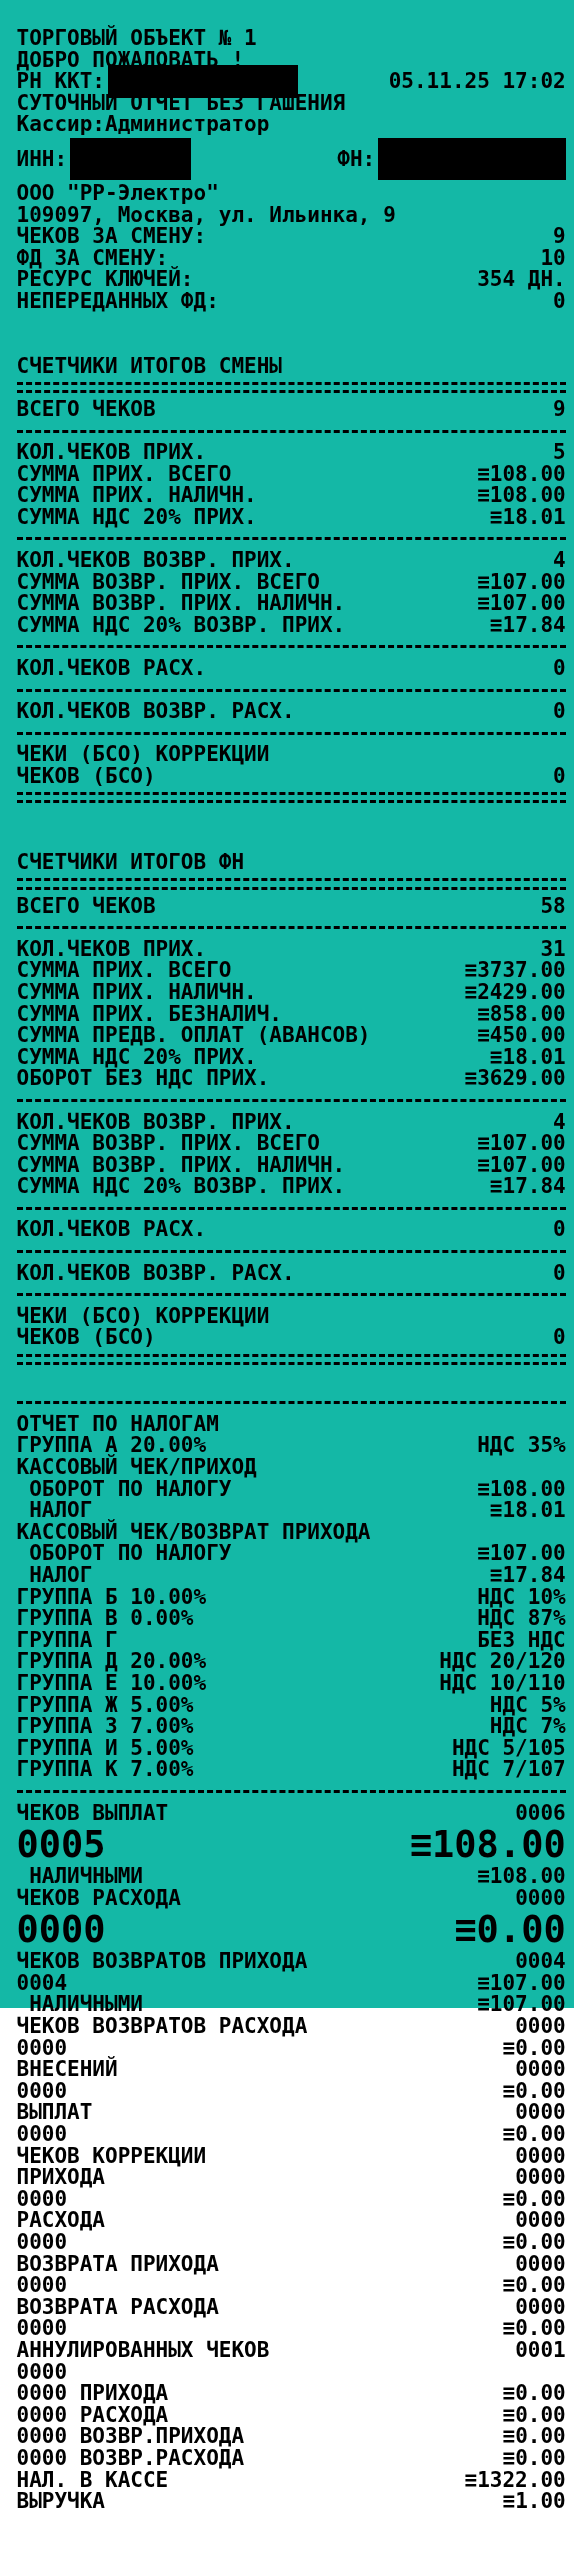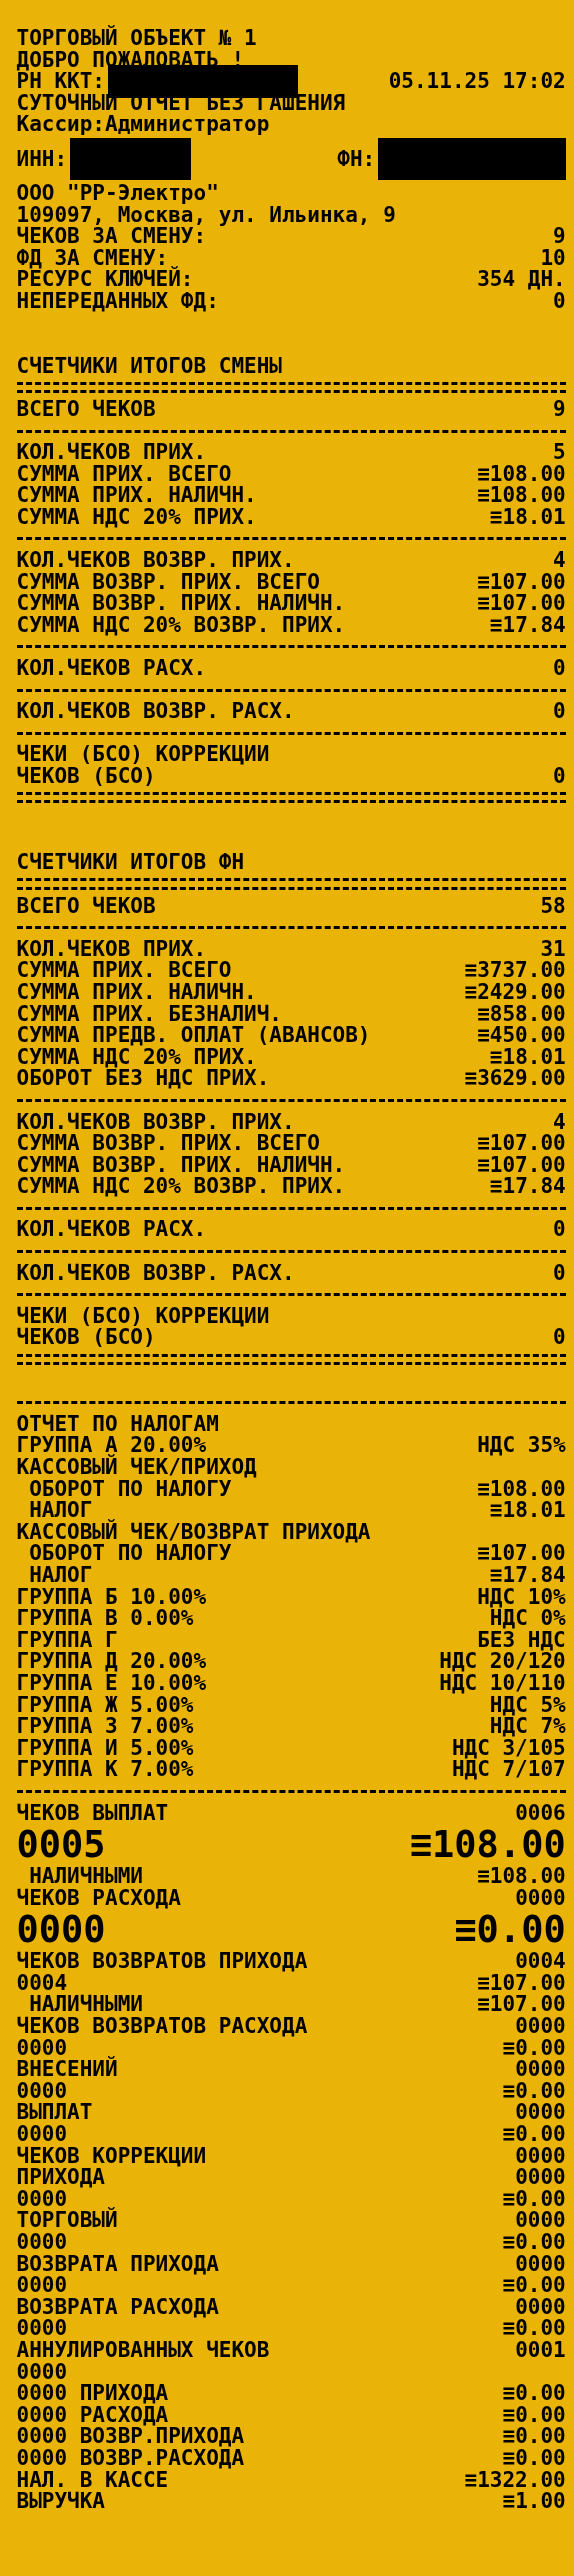--- a/index.html
+++ b/index.html
@@ -1,19 +1,19 @@
 <!DOCTYPE html>
 <html style="font-size:10.2px"><head>
 <meta charset="utf-8">
 <style>
   html,body{margin:0;padding:0}
   body{width:574px;height:2576px;background:#ffffff;overflow:hidden}
   .receipt{
-    box-sizing:border-box;width:574px;height:2576px;
-    padding:28px 8.3px 0 16.5px;background:#eab308;color:#000;
+    box-sizing:border-box;width:574px;height:2008px;
+    padding:28px 8.3px 0 16.5px;background:#14b8a6;color:#000;
     font-family:"DejaVu Sans Mono",monospace;font-weight:bold;
   }
   .ln{
     display:flex;justify-content:space-between;align-items:baseline;
     white-space:pre;font-size:21px;line-height:21.6px;height:21.6px;
   }
   .lt{flex:0 0 auto}
   .rt{flex:0 0 auto;text-align:right}
   .gapln{height:21.6px}
   .big{font-size:37px;line-height:42px;height:42px}
@@ -96,47 +96,47 @@
     <div class="sep"></div>
     <div class="ln"><div class="lt">ОТЧЕТ ПО НАЛОГАМ</div></div>
     <div class="ln"><div class="lt">ГРУППА А 20.00%</div><div class="rt">НДС 35%</div></div>
     <div class="ln"><div class="lt">КАССОВЫЙ ЧЕК/ПРИХОД</div></div>
     <div class="ln"><div class="lt"> ОБОРОТ ПО НАЛОГУ</div><div class="rt">≡108.00</div></div>
     <div class="ln"><div class="lt"> НАЛОГ</div><div class="rt">≡18.01</div></div>
     <div class="ln"><div class="lt">КАССОВЫЙ ЧЕК/ВОЗВРАТ ПРИХОДА</div></div>
     <div class="ln"><div class="lt"> ОБОРОТ ПО НАЛОГУ</div><div class="rt">≡107.00</div></div>
     <div class="ln"><div class="lt"> НАЛОГ</div><div class="rt">≡17.84</div></div>
     <div class="ln"><div class="lt">ГРУППА Б 10.00%</div><div class="rt">НДС 10%</div></div>
-    <div class="ln"><div class="lt">ГРУППА В 0.00%</div><div class="rt">НДС 0%</div></div>
+    <div class="ln"><div class="lt">ГРУППА В 0.00%</div><div class="rt">НДС 87%</div></div>
     <div class="ln"><div class="lt">ГРУППА Г</div><div class="rt">БЕЗ НДС</div></div>
     <div class="ln"><div class="lt">ГРУППА Д 20.00%</div><div class="rt">НДС 20/120</div></div>
     <div class="ln"><div class="lt">ГРУППА Е 10.00%</div><div class="rt">НДС 10/110</div></div>
     <div class="ln"><div class="lt">ГРУППА Ж 5.00%</div><div class="rt">НДС 5%</div></div>
     <div class="ln"><div class="lt">ГРУППА З 7.00%</div><div class="rt">НДС 7%</div></div>
-    <div class="ln"><div class="lt">ГРУППА И 5.00%</div><div class="rt">НДС 3/105</div></div>
+    <div class="ln"><div class="lt">ГРУППА И 5.00%</div><div class="rt">НДС 5/105</div></div>
     <div class="ln"><div class="lt">ГРУППА К 7.00%</div><div class="rt">НДС 7/107</div></div>
     <div class="sep"></div>
     <div class="ln"><div class="lt">ЧЕКОВ ВЫПЛАТ</div><div class="rt">0006</div></div>
     <div class="ln big"><div class="lt">0005</div><div class="rt">≡108.00</div></div>
     <div class="ln"><div class="lt"> НАЛИЧНЫМИ</div><div class="rt">≡108.00</div></div>
     <div class="ln"><div class="lt">ЧЕКОВ РАСХОДА</div><div class="rt">0000</div></div>
     <div class="ln big"><div class="lt">0000</div><div class="rt">≡0.00</div></div>
     <div class="ln"><div class="lt">ЧЕКОВ ВОЗВРАТОВ ПРИХОДА</div><div class="rt">0004</div></div>
     <div class="ln"><div class="lt">0004</div><div class="rt">≡107.00</div></div>
     <div class="ln"><div class="lt"> НАЛИЧНЫМИ</div><div class="rt">≡107.00</div></div>
     <div class="ln"><div class="lt">ЧЕКОВ ВОЗВРАТОВ РАСХОДА</div><div class="rt">0000</div></div>
     <div class="ln"><div class="lt">0000</div><div class="rt">≡0.00</div></div>
     <div class="ln"><div class="lt">ВНЕСЕНИЙ</div><div class="rt">0000</div></div>
     <div class="ln"><div class="lt">0000</div><div class="rt">≡0.00</div></div>
     <div class="ln"><div class="lt">ВЫПЛАТ</div><div class="rt">0000</div></div>
     <div class="ln"><div class="lt">0000</div><div class="rt">≡0.00</div></div>
     <div class="ln"><div class="lt">ЧЕКОВ КОРРЕКЦИИ</div><div class="rt">0000</div></div>
     <div class="ln"><div class="lt">ПРИХОДА</div><div class="rt">0000</div></div>
     <div class="ln"><div class="lt">0000</div><div class="rt">≡0.00</div></div>
-    <div class="ln"><div class="lt">ТОРГОВЫЙ</div><div class="rt">0000</div></div>
+    <div class="ln"><div class="lt">РАСХОДА</div><div class="rt">0000</div></div>
     <div class="ln"><div class="lt">0000</div><div class="rt">≡0.00</div></div>
     <div class="ln"><div class="lt">ВОЗВРАТА ПРИХОДА</div><div class="rt">0000</div></div>
     <div class="ln"><div class="lt">0000</div><div class="rt">≡0.00</div></div>
     <div class="ln"><div class="lt">ВОЗВРАТА РАСХОДА</div><div class="rt">0000</div></div>
     <div class="ln"><div class="lt">0000</div><div class="rt">≡0.00</div></div>
     <div class="ln"><div class="lt">АННУЛИРОВАННЫХ ЧЕКОВ</div><div class="rt">0001</div></div>
     <div class="ln"><div class="lt">0000</div></div>
     <div class="ln"><div class="lt">0000 ПРИХОДА</div><div class="rt">≡0.00</div></div>
     <div class="ln"><div class="lt">0000 РАСХОДА</div><div class="rt">≡0.00</div></div>
     <div class="ln"><div class="lt">0000 ВОЗВР.ПРИХОДА</div><div class="rt">≡0.00</div></div>

